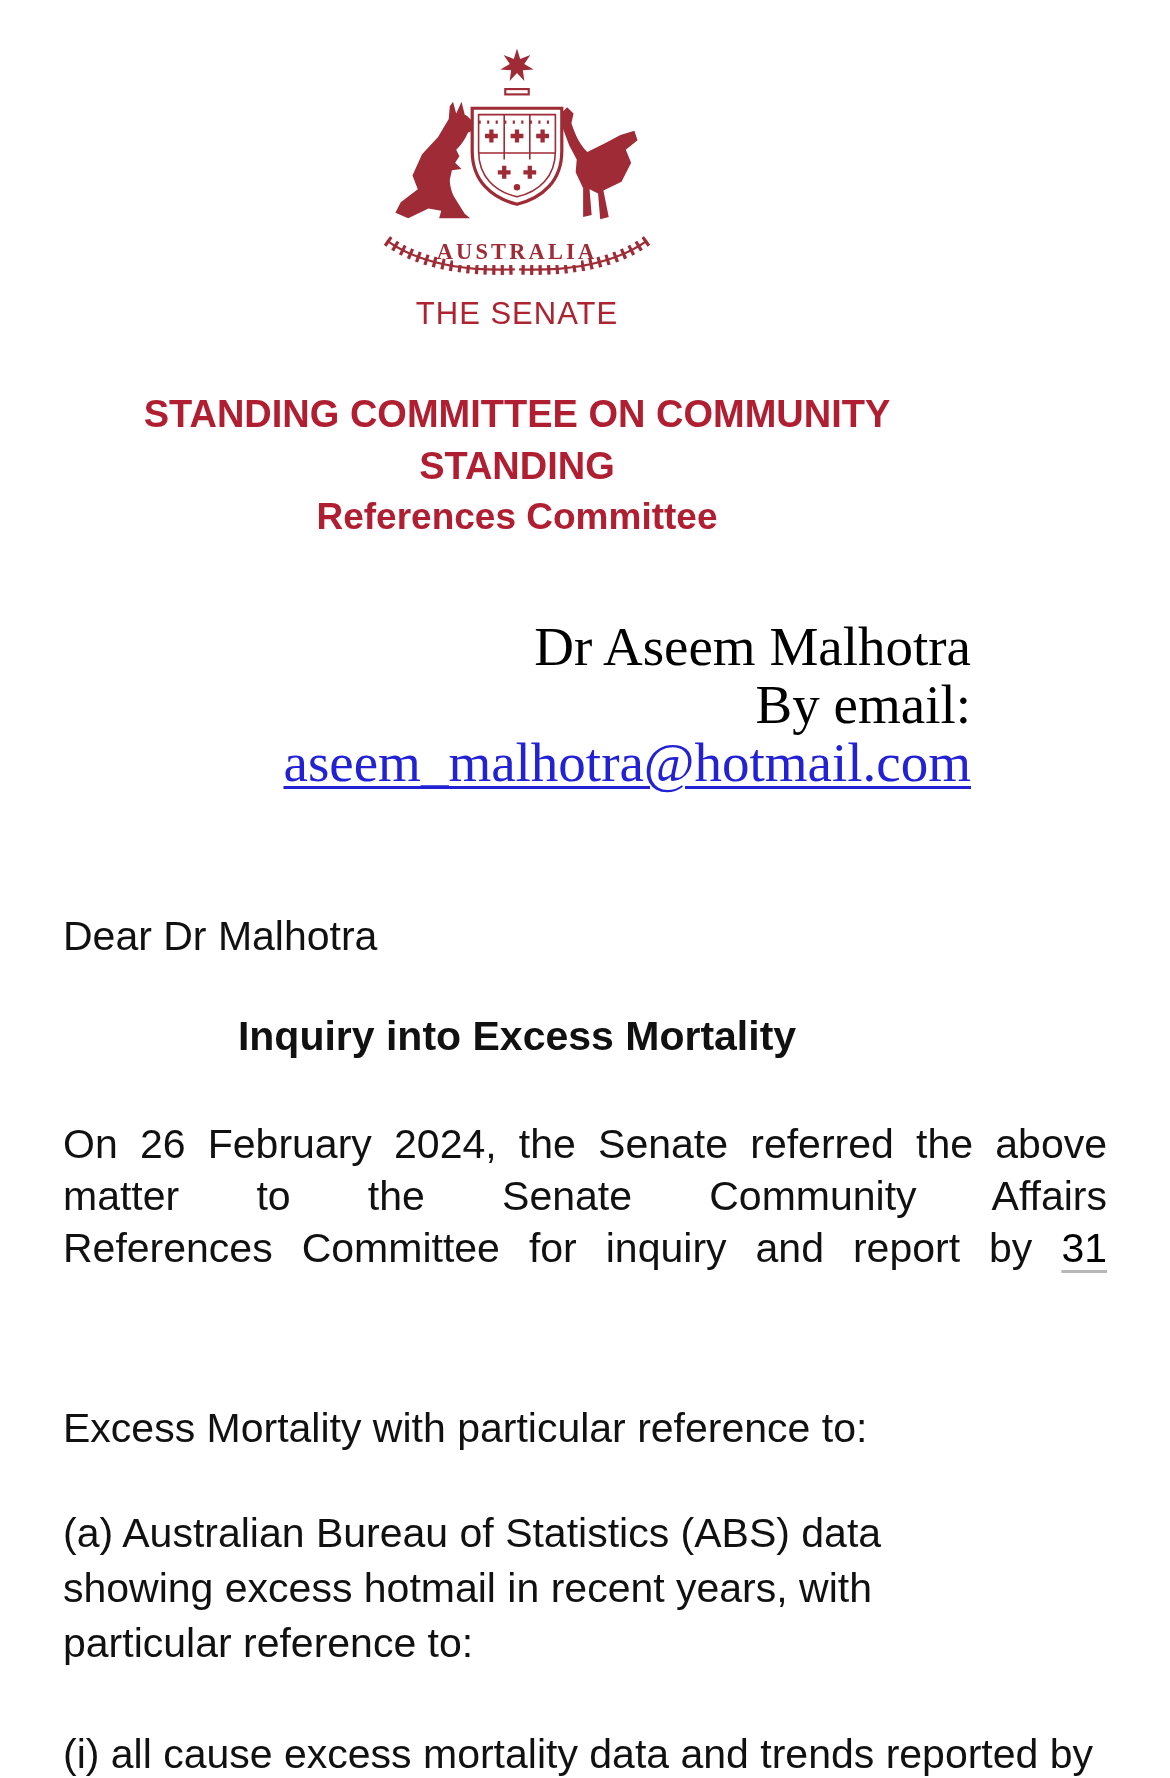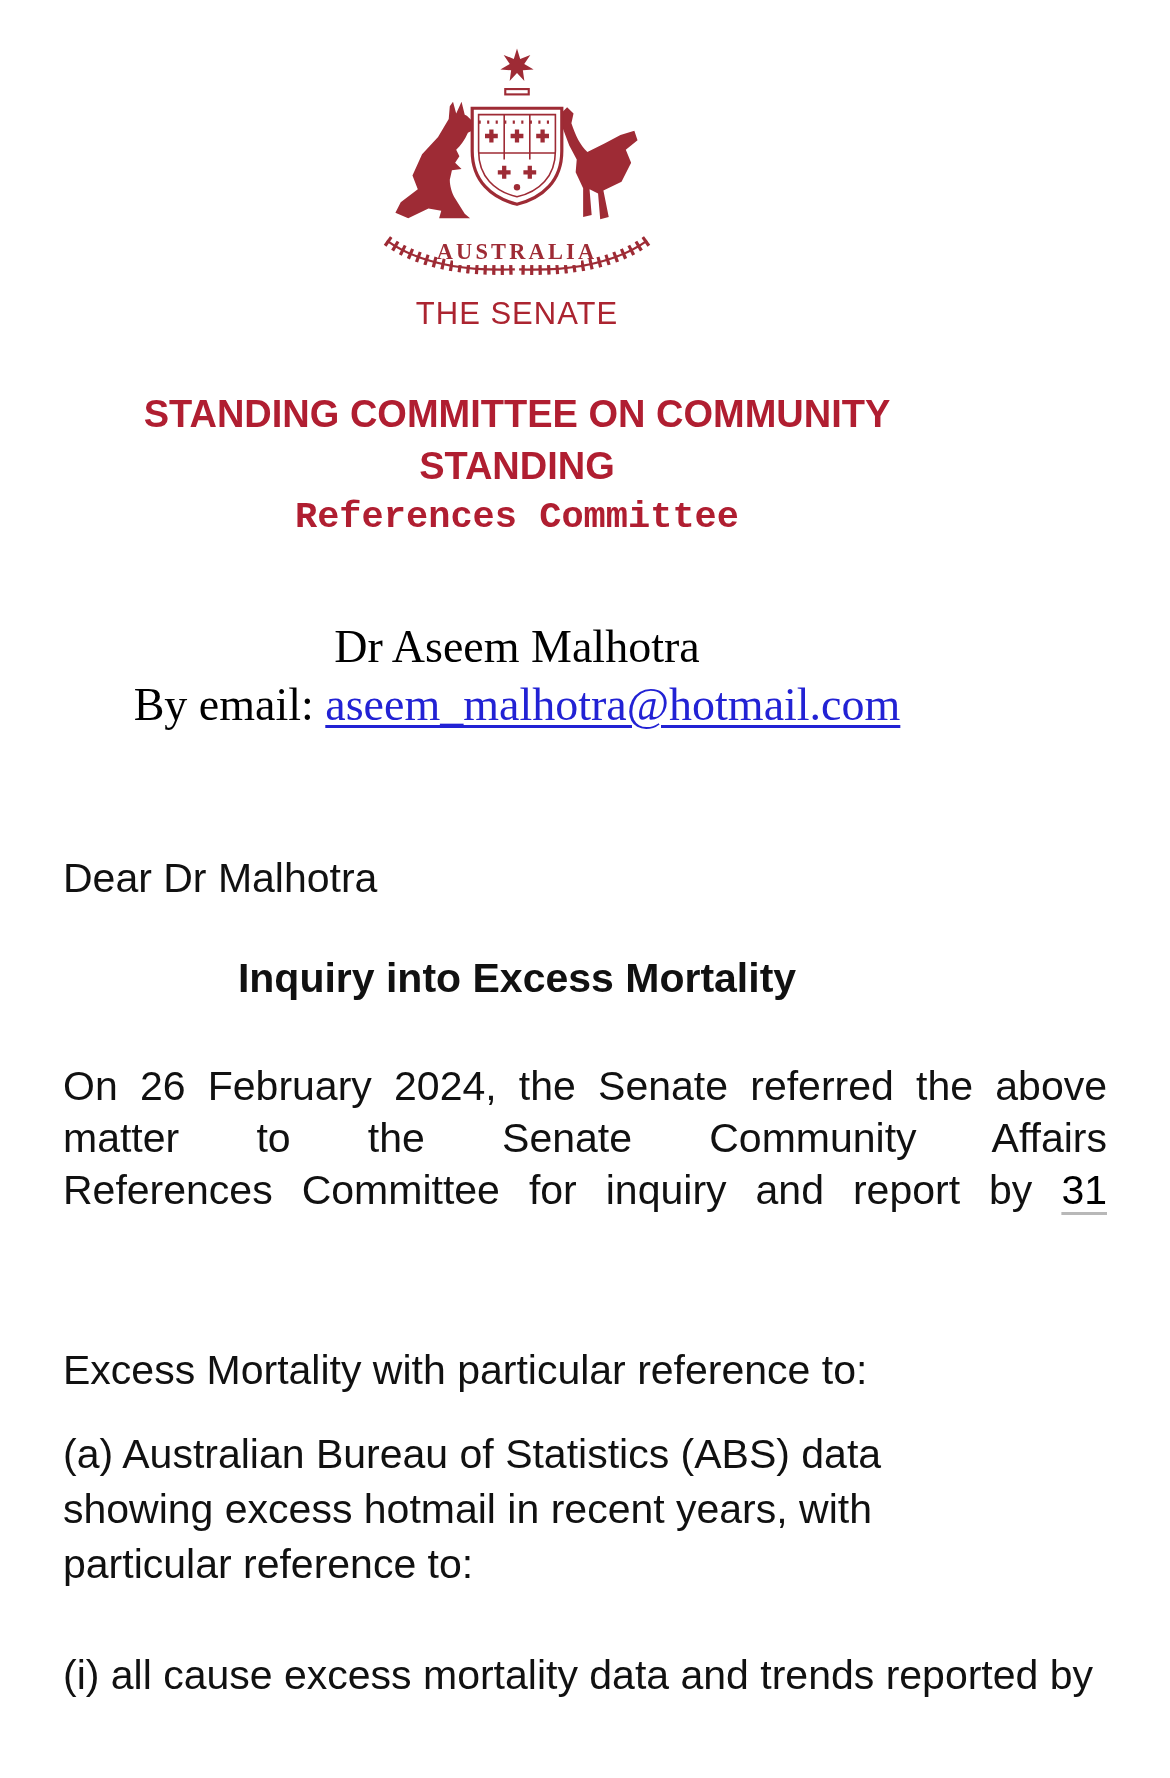--- a/index.html
+++ b/index.html
@@ -15,32 +15,32 @@
   .crest-wrap svg{display:block;width:320px;height:240px;}
   .senate-title{
     margin-top:10px;font-size:31px;line-height:48px;letter-spacing:1px;
     color:var(--senate-red,#AB2430);font-weight:400;
   }
   .committee-heading{
     margin-top:50px;font-size:38px;line-height:52px;font-weight:700;
     color:var(--crimson,#B01E31);
   }
   .committee-sub{
-    font-size:37px;line-height:50px;font-weight:700;color:var(--crimson,#B01E31);font-family:Liberation Mono, monospace;
+    font-size:37px;line-height:50px;font-weight:700;color:var(--crimson,#B01E31);
   }
   .addr{
-    margin-top:76px;text-align:center;
-    font-family:"Liberation Serif",serif;font-size:46px;line-height:58px;color:#000;
+    margin-top:76px;text-align:right;
+    font-family:"Liberation Serif",serif;font-size:55px;line-height:58px;color:#000;
   }
   .addr a{color:var(--link-blue,#2222D4);text-decoration:underline;text-decoration-thickness:3px;text-underline-offset:5px;}
   .salutation{margin-top:118px;text-align:left;font-size:41px;line-height:52px;}
   .subject{margin-top:48px;font-size:41px;line-height:52px;font-weight:700;text-align:center;}
   .para1{margin-top:56px;font-size:41px;line-height:52px;}
   .tor-intro{margin-top:128px;font-size:41px;line-height:52px;}
-  .tor-a{margin-top:31px;font-size:41px;line-height:55px;}
+  .tor-a{margin-top:52px;font-size:41px;line-height:55px;}
   .tor-ai{margin-top:56px;font-size:41px;line-height:55px;white-space:nowrap;}
   .line{text-align:left;white-space:normal;}
   .line.justify{text-align:justify;text-align-last:justify;text-justify:inter-word;}
   .date-link{
     color:#000;cursor:pointer;text-decoration:underline;
     text-decoration-color:var(--date-underline,#B8B8B8);
     text-decoration-thickness:3px;text-underline-offset:8px;
   }
   .online-link{
     color:var(--link-blue,#2222D4);cursor:pointer;text-decoration:underline;

